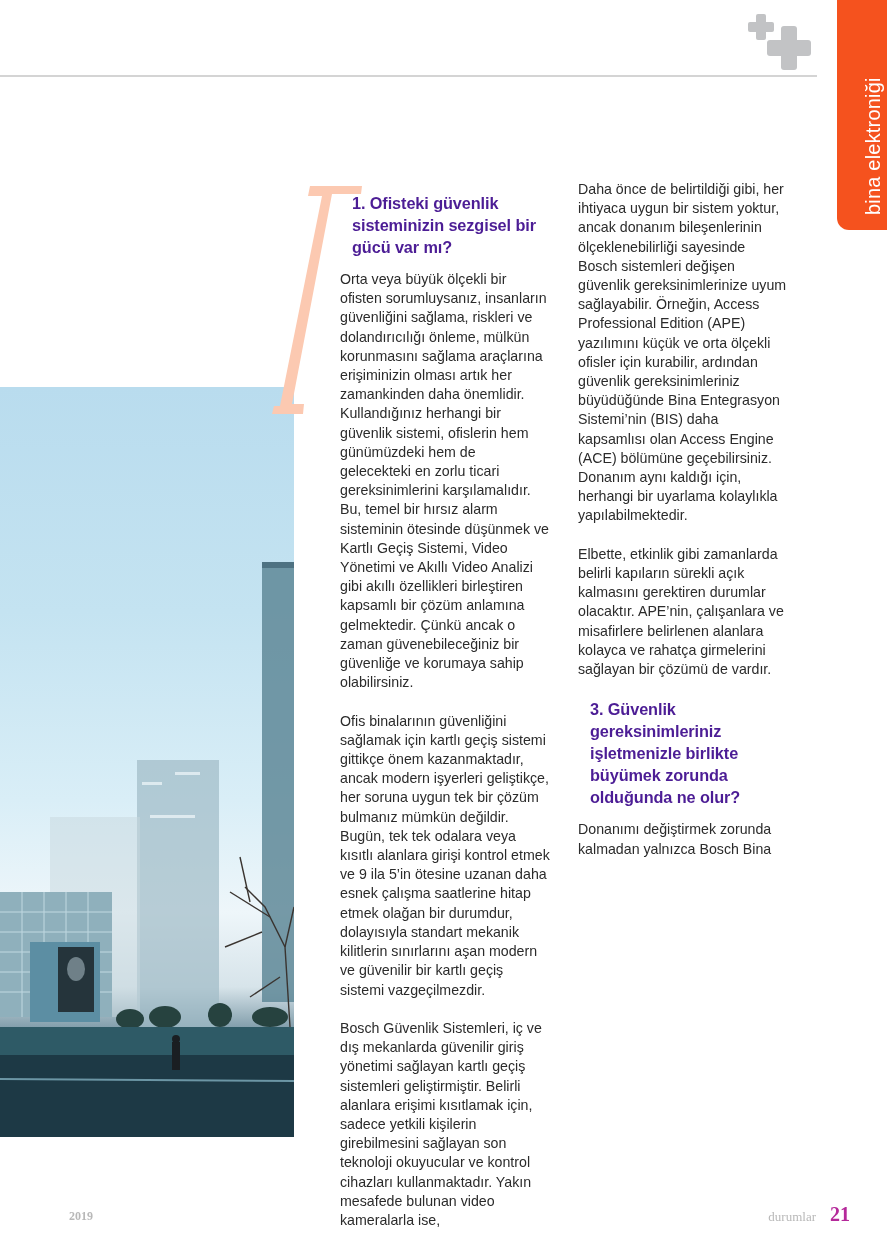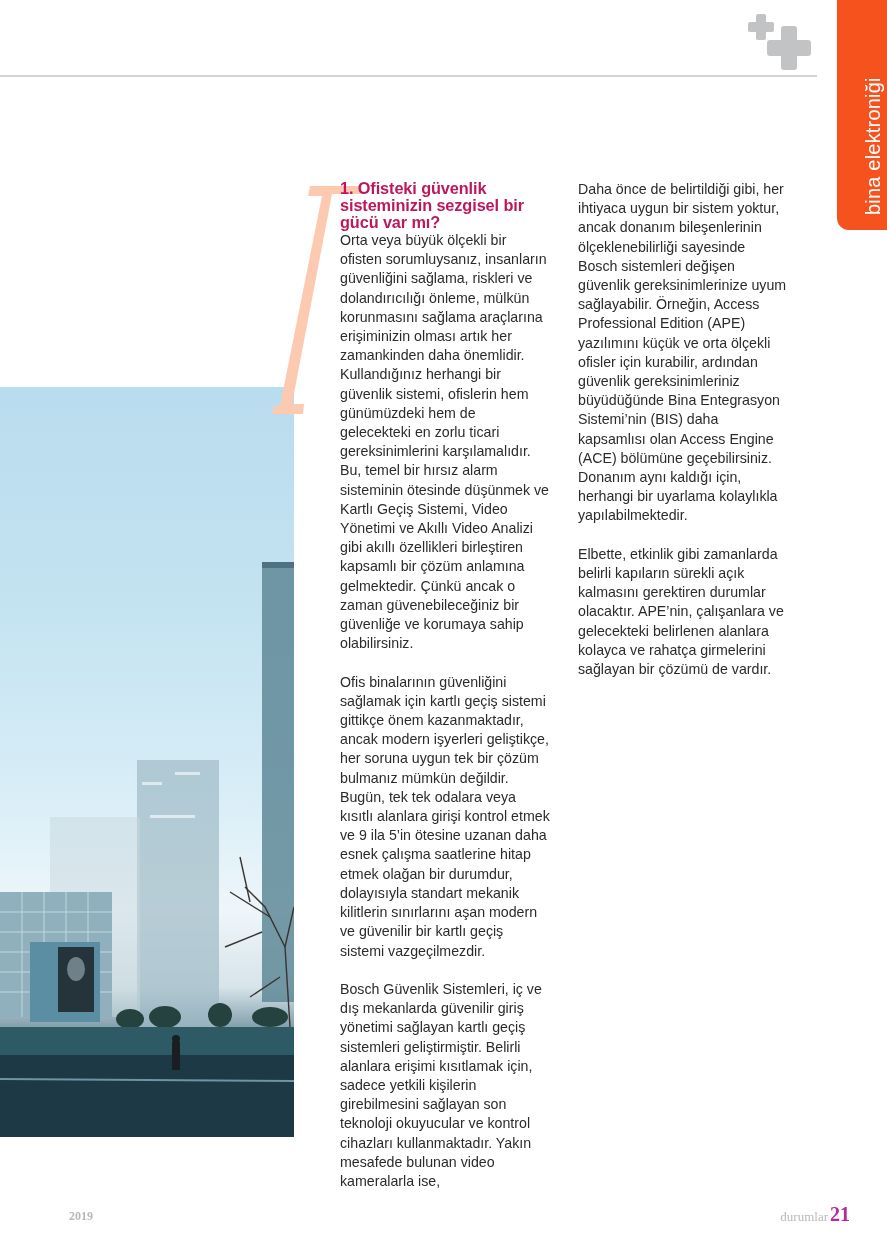--- a/index.html
+++ b/index.html
@@ -14,26 +14,26 @@
   .photo { position: absolute; left: 0; top: 387px; width: 294px; height: 750px; overflow: hidden;
     background: linear-gradient(180deg, #b9dcee 0%, #c4e3f1 30%, #d9eef7 55%, #eef6fa 70%, #d7e4ea 80%, #5a7d8e 88%, #1f3d4d 100%); }
 
   .big-one { position: absolute; left: 272px; top: 182px; width: 90px; height: 232px; }
 
   .col { position: absolute; width: 210px; font-size: 14.2px; line-height: 19.2px; color: #2b2b2b; }
   .col1 { left: 340px; top: 180px; }
   .col2 { left: 578px; top: 180px; }
   .col p { margin: 0 0 19.2px 0; }
   .col p.tight { margin-bottom: 8px; }
-  .heading { color: #be185d; font-weight: bold; font-size: 16.3px; line-height: 17px; margin: 0; letter-spacing: -0.1px; }
+  .heading { color: #4c1d95; font-weight: bold; font-size: 16.3px; line-height: 22px; margin: 12px; letter-spacing: -0.1px; }
   .head-gap { margin-top: 10px; }
 
   .footer-year { position: absolute; left: 69px; top: 1209px; font-family: "Liberation Serif", serif; font-weight: bold; font-size: 12px; color: #b8b8b8; }
   .footer-mag { position: absolute; right: 37px; top: 1203px; font-family: "Liberation Serif", serif; color: #b8b8b8; font-size: 13px; }
-  .footer-mag .pg { color: #b5299a; font-size: 20px; font-weight: bold; margin-left: 2px; font-family: Liberation Serif, serif; }
+  .footer-mag .pg { color: #b5299a; font-size: 20px; font-weight: bold; margin-left: 14px; font-family: Liberation Serif, serif; }
 </style>
 </head>
 <body>
 
 <div class="top-rule"></div>
 
 <svg class="plus-icon" viewBox="0 0 64 56">
   <g fill="#c2c3c5">
     <rect x="8" y="0" width="10" height="26" rx="2"></rect>
     <rect x="0" y="8" width="26" height="10" rx="2"></rect>
@@ -109,19 +109,21 @@
 
 <div class="col col1">
   <h2 class="heading">1. Ofisteki güvenlik sisteminizin sezgisel bir gücü var mı?</h2>
   <p>Orta veya büyük ölçekli bir ofisten sorumluysanız, insanların güvenliğini sağlama, riskleri ve dolandırıcılığı önleme, mülkün korunmasını sağlama araçlarına erişiminizin olması artık her zamankinden daha önemlidir. Kullandığınız herhangi bir güvenlik sistemi, ofislerin hem günümüzdeki hem de gelecekteki en zorlu ticari gereksinimlerini karşılamalıdır. Bu, temel bir hırsız alarm sisteminin ötesinde düşünmek ve Kartlı Geçiş Sistemi, Video Yönetimi ve Akıllı Video Analizi gibi akıllı özellikleri birleştiren kapsamlı bir çözüm anlamına gelmektedir. Çünkü ancak o zaman güvenebileceğiniz bir güvenliğe ve korumaya sahip olabilirsiniz.</p>
   <p>Ofis binalarının güvenliğini sağlamak için kartlı geçiş sistemi gittikçe önem kazanmaktadır, ancak modern işyerleri geliştikçe, her soruna uygun tek bir çözüm bulmanız mümkün değildir. Bugün, tek tek odalara veya kısıtlı alanlara girişi kontrol etmek ve 9 ila 5’in ötesine uzanan daha esnek çalışma saatlerine hitap etmek olağan bir durumdur, dolayısıyla standart mekanik kilitlerin sınırlarını aşan modern ve güvenilir bir kartlı geçiş sistemi vazgeçilmezdir.</p>
   <p class="tight">Bosch Güvenlik Sistemleri, iç ve dış mekanlarda güvenilir giriş yönetimi sağlayan kartlı geçiş sistemleri geliştirmiştir. Belirli alanlara erişimi kısıtlamak için, sadece yetkili kişilerin girebilmesini sağlayan son teknoloji okuyucular ve kontrol cihazları kullanmaktadır. Yakın mesafede bulunan video kameralarla ise,</p>
 </div>
 
 <div class="col col2">
   <p>Daha önce de belirtildiği gibi, her ihtiyaca uygun bir sistem yoktur, ancak donanım bileşenlerinin ölçeklenebilirliği sayesinde Bosch sistemleri değişen güvenlik gereksinimlerinize uyum sağlayabilir. Örneğin, Access Professional Edition (APE) yazılımını küçük ve orta ölçekli ofisler için kurabilir, ardından güvenlik gereksinimleriniz büyüdüğünde Bina Entegrasyon Sistemi’nin (BIS) daha kapsamlısı olan Access Engine (ACE) bölümüne geçebilirsiniz. Donanım aynı kaldığı için, herhangi bir uyarlama kolaylıkla yapılabilmektedir.</p>
-  <p>Elbette, etkinlik gibi zamanlarda belirli kapıların sürekli açık kalmasını gerektiren durumlar olacaktır. APE’nin, çalışanlara ve gelecekteki belirlenen alanlara kolayca ve rahatça girmelerini sağlayan bir çözümü de vardır.</p>
+  <p>Elbette, etkinlik gibi zamanlarda belirli kapıların sürekli açık kalmasını gerektiren durumlar olacaktır. APE’nin, çalışanlara ve misafirlere belirlenen alanlara kolayca ve rahatça girmelerini sağlayan bir çözümü de vardır.</p>
+  <h2 class="heading">3. Güvenlik gereksinimleriniz işletmenizle birlikte büyümek zorunda olduğunda ne olur?</h2>
+  <p class="tight">Donanımı değiştirmek zorunda kalmadan yalnızca Bosch Bina</p>
 </div>
 
 <div class="footer-year">2019</div>
 <div class="footer-mag">
   <span>durumlar</span><span class="pg">21</span>
 </div>
 
 </body></html>

